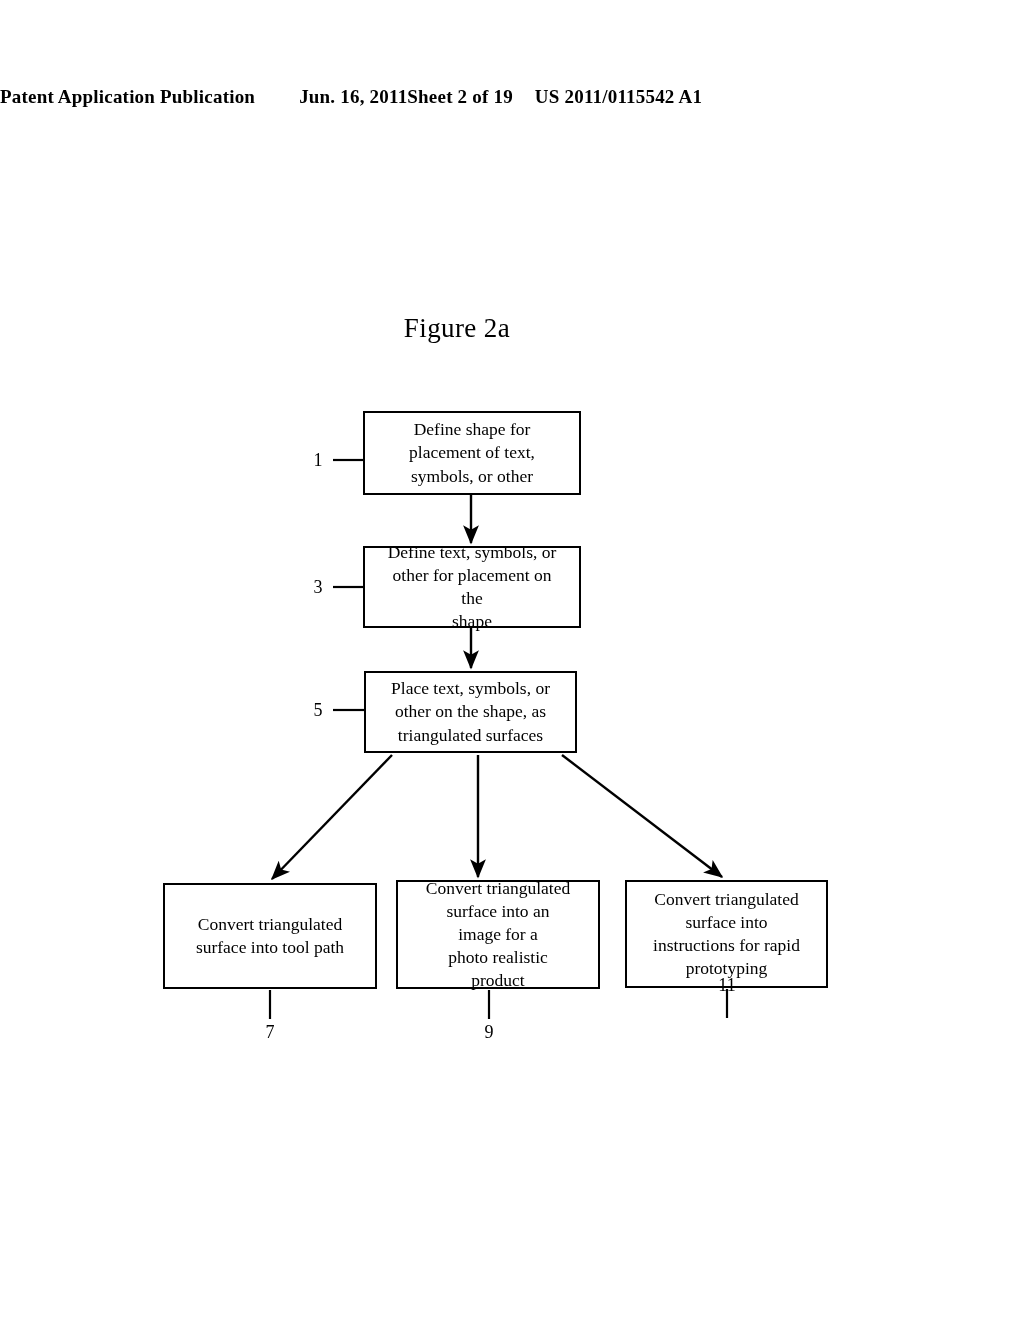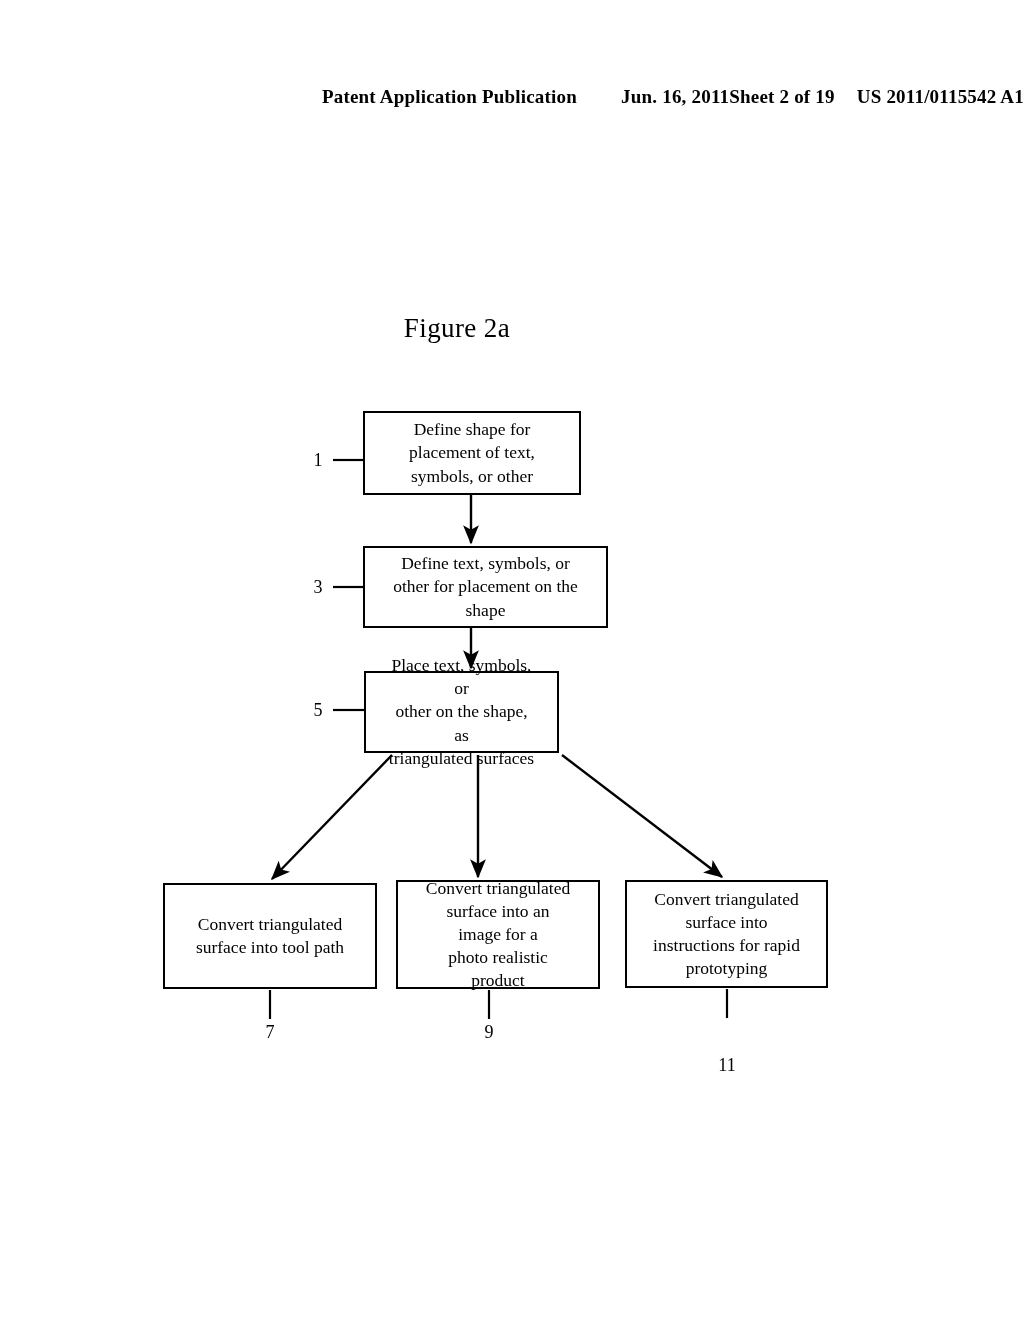--- a/index.html
+++ b/index.html
@@ -17,21 +17,21 @@
   }
 
   
   .page-header {
     position: absolute;
     left: 0;
     top: 86px;
     width: 1024px;
     height: 26px;
     display: flex;
-    justify-content: flex-end;
+    justify-content: flex-start;
     align-items: baseline;
     font-weight: bold;
     font-size: 19px;
     letter-spacing: 0.2px;
     white-space: nowrap;
   }
   .hdr-pub      { margin-right: 44px; }
   .hdr-date     { }
   .hdr-sheet    { margin-right: 22px; }
   .hdr-patno    { }
@@ -70,39 +70,39 @@
     align-items: center;
     justify-content: center;
     text-align: center;
     font-size: 17.5px;
     line-height: 1.32;
     padding: 2px 22px;
     white-space: pre-line;
   }
 
   #box-1  { left: 363px; top: 411px; width: 218px; height: 84px; }
-  #box-3  { left: 363px; top: 546px; width: 245px; height: 82px; }
-  #box-5  { left: 364px; top: 671px; width: 195px; height: 82px; }
+  #box-3  { left: 363px; top: 546px; width: 218px; height: 82px; }
+  #box-5  { left: 364px; top: 671px; width: 213px; height: 82px; }
   #box-7  { left: 163px; top: 883px; width: 214px; height: 106px; }
   #box-9  { left: 396px; top: 880px; width: 204px; height: 109px; }
   #box-11 { left: 625px; top: 880px; width: 203px; height: 108px; }
 
   
   .ref-label {
     position: absolute;
     font-size: 18px;
     line-height: 1;
     text-align: center;
   }
   #ref-1  { left: 308px; top: 451px; width: 20px; }
   #ref-3  { left: 308px; top: 578px; width: 20px; }
   #ref-5  { left: 308px; top: 701px; width: 20px; }
   #ref-7  { left: 259px; top: 1023px; width: 22px; }
   #ref-9  { left: 478px; top: 1023px; width: 22px; }
-  #ref-11 { left: 713px; top: 1056px; width: 28px; }
+  #ref-11 { left: 713px; top: 976px; width: 28px; }
 </style>
 </head>
 <body>
 
 <div class="page-header">
   <span class="hdr-pub">Patent Application Publication</span>
   <span class="hdr-date">Jun. 16, 2011</span>
   <span class="hdr-sheet">Sheet 2 of 19</span>
   <span class="hdr-patno">US 2011/0115542 A1</span>
 </div>

